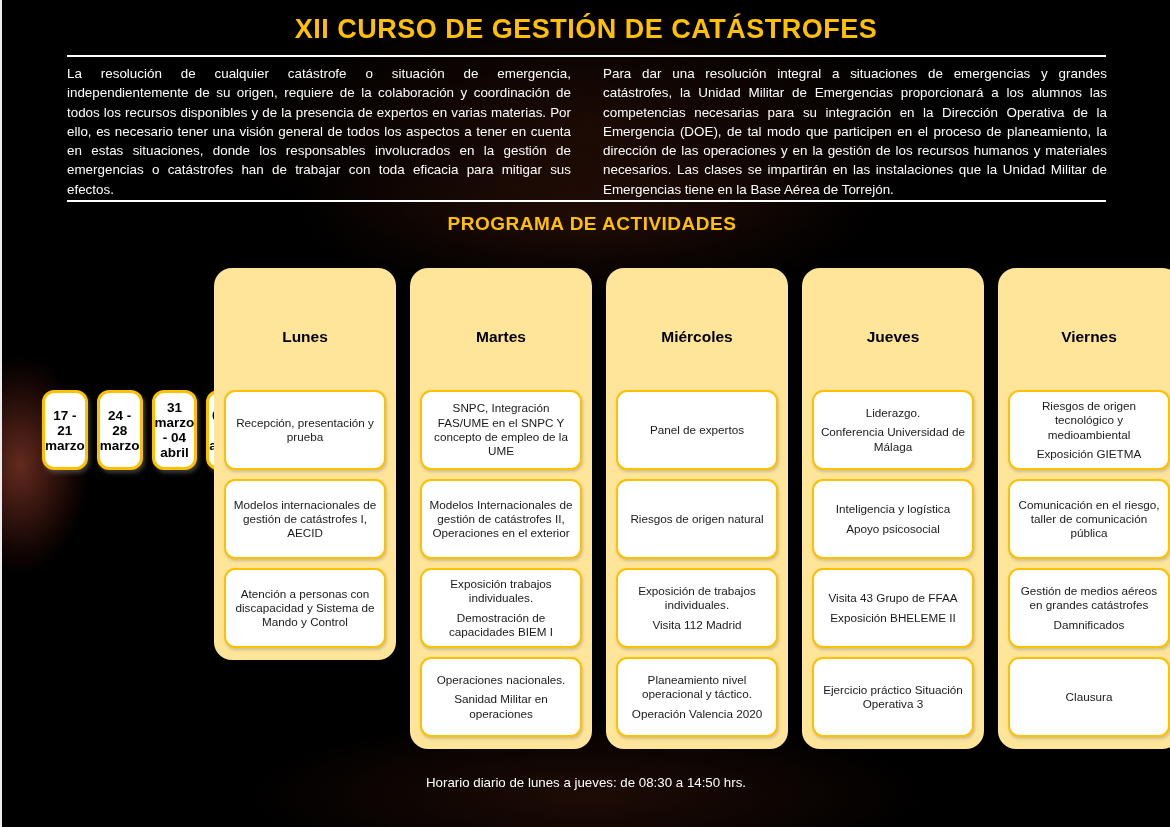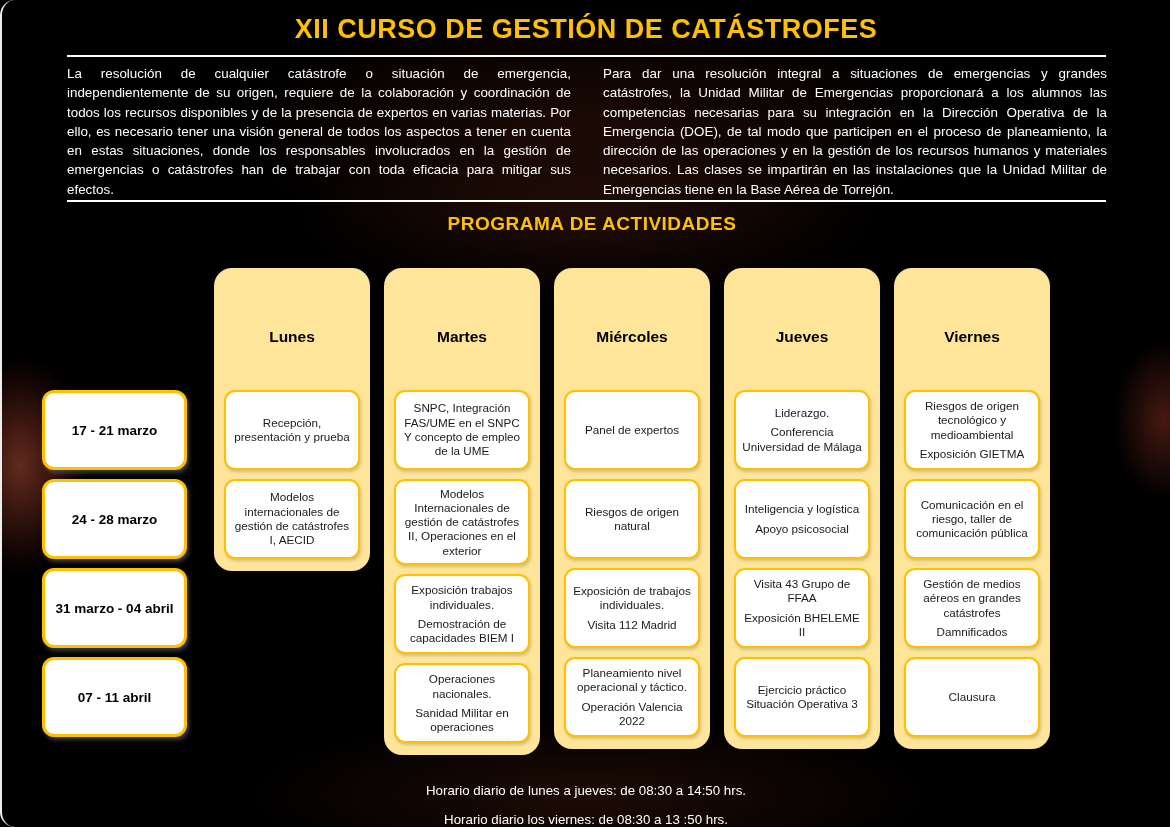--- a/index.html
+++ b/index.html
@@ -7,21 +7,20 @@
     position:relative;width:1170px;height:827px;overflow:hidden;
     box-sizing:border-box;border-left:2px solid #ededed;
     font-family:"Liberation Sans",sans-serif;
     background:
       radial-gradient(90px 140px at 18px 465px, rgba(153,64,45,.65), rgba(80,25,15,.25) 60%, transparent 78%),
       radial-gradient(70px 110px at 1162px 420px, rgba(140,50,35,.5), transparent 72%),
       radial-gradient(500px 180px at 585px 130px, rgba(64,22,10,.45), transparent 72%),
       radial-gradient(420px 120px at 585px 218px, rgba(70,26,12,.4), transparent 70%),
       radial-gradient(480px 110px at 585px 795px, rgba(60,22,10,.5), transparent 72%),
       #000;
-    border-radius: 15px;
   }
   .title{
     position:absolute;top:14px;left:0;right:0;text-align:center;
     color:#FFC000;font-size:27px;font-weight:bold;letter-spacing:.5px;
   }
   .rule{position:absolute;left:65px;right:64px;height:2px;background:#fff;}
   .rule-top{top:55px;}
   .rule-mid{top:200px;}
   .paras{
     position:absolute;top:64px;left:65px;right:63px;
@@ -29,30 +28,30 @@
     text-align:justify;
   }
   .paras p{margin:0;flex:1;}
   .section-title{
     position:absolute;top:213px;left:12px;right:0;text-align:center;
     color:#FFC000;font-size:19px;font-weight:bold;letter-spacing:.5px;
   }
   .grid{position:absolute;top:268px;left:40px;display:flex;align-items:flex-start;}
   .week-col{
     width:145px;margin-top:122px;margin-right:27px;
-    display:flex;flex-direction:column;gap:9px;flex:none;
+    display:flex;flex-direction:row;gap:9px;flex:none;
   }
   .week-card{
     height:80px;background:#fff;border:3px solid #FFC000;border-radius:12px;
     display:flex;align-items:center;justify-content:center;text-align:center;
     font-weight:bold;font-size:13.5px;color:#000;box-sizing:border-box;
     box-shadow:2px 3px 4px rgba(130,130,130,.45);
   }
   .day-col{
-    width:156px;margin-right:14px;flex:none;
+    width:182px;margin-right:14px;flex:none;
     background:#FEE599;border-radius:18px;
     padding:0 10px 12px;box-sizing:border-box;
   }
   .day-col:last-child{margin-right:0;}
   .day-header{
     height:122px;display:flex;align-items:center;justify-content:center;
     font-weight:bold;font-size:15.5px;color:#000;
     padding-top:16px;box-sizing:border-box;
   }
   .cells{display:flex;flex-direction:column;gap:9px;}
@@ -61,21 +60,21 @@
     display:flex;flex-direction:column;align-items:center;justify-content:center;
     text-align:center;font-size:11.7px;line-height:1.22;color:#1a1a1a;
     padding:3px 5px;box-sizing:border-box;
     box-shadow:1px 2px 3px rgba(120,120,120,.35);
   }
   .cell p{margin:2.5px 0;}
   .footer{
     position:absolute;top:773px;left:0;right:0;text-align:center;
     color:#fff;font-size:13.3px;line-height:1.55;
   }
-  .footer p{margin:8px;}
+  .footer p{margin:0;}
 </style>
 </head>
 <body>
 
 <div class="poster">
 
   <div class="title">XII CURSO DE GESTIÓN DE CATÁSTROFES</div>
   <div class="rule rule-top"></div>
 
   <div class="paras">
@@ -98,20 +97,23 @@
 
     <div class="day-col">
       <div class="day-header">Lunes</div>
       <div class="cells">
         <div class="cell">
           <p>Recepción, presentación y prueba</p>
         </div>
         <div class="cell">
           <p>Modelos internacionales de gestión de catástrofes I, AECID</p>
         </div>
+        <div class="cell">
+          <p>Atención a personas con discapacidad y Sistema de Mando y Control</p>
+        </div>
       </div>
     </div>
 
     <div class="day-col">
       <div class="day-header">Martes</div>
       <div class="cells">
         <div class="cell">
           <p>SNPC, Integración FAS/UME en el SNPC Y concepto de empleo de la UME</p>
         </div>
         <div class="cell">
@@ -136,21 +138,21 @@
         </div>
         <div class="cell">
           <p>Riesgos de origen natural</p>
         </div>
         <div class="cell">
           <p>Exposición de trabajos individuales.</p>
           <p>Visita 112 Madrid</p>
         </div>
         <div class="cell">
           <p>Planeamiento nivel operacional y táctico.</p>
-          <p>Operación Valencia 2022</p>
+          <p>Operación Valencia 2020</p>
         </div>
       </div>
     </div>
 
     <div class="day-col">
       <div class="day-header">Jueves</div>
       <div class="cells">
         <div class="cell">
           <p>Liderazgo.</p>
           <p>Conferencia Universidad de Málaga</p>
@@ -186,16 +188,15 @@
         <div class="cell">
           <p>Clausura</p>
         </div>
       </div>
     </div>
 
   </div>
 
   <div class="footer">
     <p>Horario diario de lunes a jueves: de 08:30 a 14:50 hrs.</p>
-    <p>Horario diario los viernes: de 08:30 a 13 :50 hrs.</p>
   </div>
 
 </div>
 
 </body></html>

